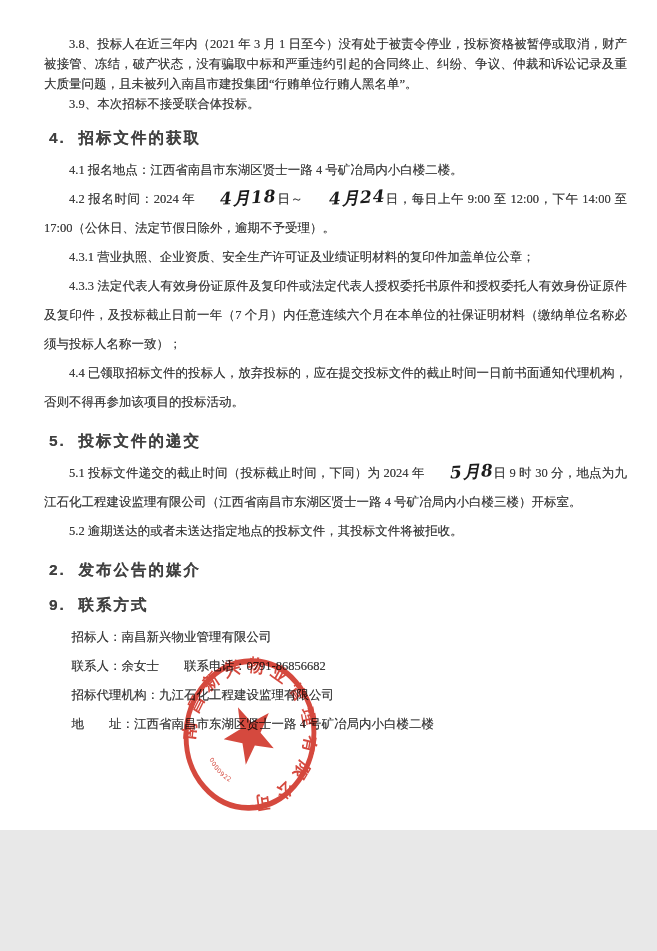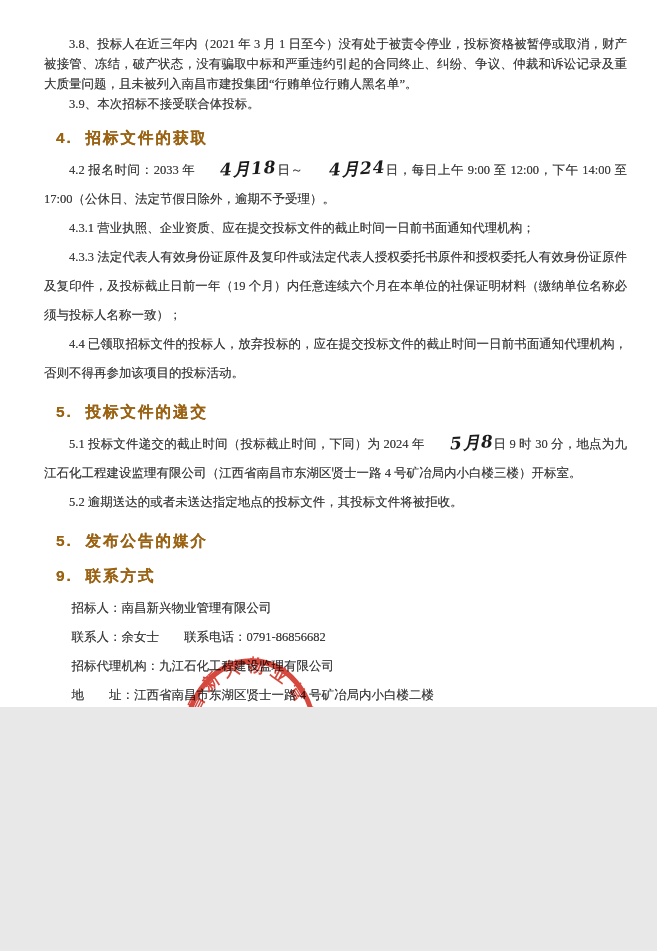--- a/index.html
+++ b/index.html
@@ -1,19 +1,19 @@
 <!DOCTYPE html>
 <html lang="zh" style="--stamp-color: #cf2f23;"><head>
 <meta charset="utf-8">
 <style>
   html, body { margin: 0; padding: 0; background: #e8e8e8; }
   .page {
     position: relative;
     width: 657px;
-    height: 707px;
+    height: 830px;
     margin: 0 auto;
     background: #ffffff;
     overflow: hidden;
     box-sizing: border-box;
   }
   .content {
     position: relative;
     padding: 34px 30px 0 44px;
     font-family: "Liberation Serif", "DejaVu Serif", serif;
     font-size: 12.5px;
@@ -22,23 +22,23 @@
     text-shadow: 0 0 0.5px rgba(70,70,70,0.75);
   }
   .content p { margin: 0; white-space: pre-wrap; }
   .indent { text-indent: 2em; }
   .tight { line-height: 20px; }
   .body-ln { line-height: 29px; }
   .sec-heading {
     font-family: "Liberation Sans", "DejaVu Sans", sans-serif;
     font-weight: 700;
     font-size: 15.5px;
-    color: #a16207;
+    color: #404040;
     letter-spacing: 2px;
-    margin: 12px;
+    margin: 5px;
     white-space: pre-wrap;
     line-height: 22px;
   }
   .mt-sec { margin-top: 13px; margin-bottom: 7px; }
   .p39 { margin-top: 2px; }
   .hand {
     display: inline-block;
     font-family: "DejaVu Serif", serif;
     font-style: italic;
     font-weight: 700;
@@ -70,30 +70,31 @@
 </head>
 <body>
 
 <div class="page">
   <div class="content">
 
     <p class="indent tight">3.8、投标人在近三年内（2021 年 3 月 1 日至今）没有处于被责令停业，投标资格被暂停或取消，财产被接管、冻结，破产状态，没有骗取中标和严重违约引起的合同终止、纠纷、争议、仲裁和诉讼记录及重大质量问题，且未被列入南昌市建投集团“行贿单位行贿人黑名单”。</p>
     <p class="indent tight p39">3.9、本次招标不接受联合体投标。</p>
 
     <h2 class="sec-heading mt-sec">4.  招标文件的获取</h2>
-    <p class="indent body-ln"><span>4.2 报名时间：2033 年</span><span class="hand">4月18</span><span>日～</span><span class="hand">4月24</span><span>日，每日上午 9:00 至 12:00，下午 14:00 至 17:00（公休日、法定节假日除外，逾期不予受理）。</span></p>
-    <p class="indent body-ln">4.3.1 营业执照、企业资质、应在提交投标文件的截止时间一日前书面通知代理机构；</p>
-    <p class="indent body-ln">4.3.3 法定代表人有效身份证原件及复印件或法定代表人授权委托书原件和授权委托人有效身份证原件及复印件，及投标截止日前一年（19 个月）内任意连续六个月在本单位的社保证明材料（缴纳单位名称必须与投标人名称一致）；</p>
+    <p class="indent body-ln">4.1 报名地点：江西省南昌市东湖区贤士一路 4 号矿冶局内小白楼二楼。</p>
+    <p class="indent body-ln"><span>4.2 报名时间：2024 年</span><span class="hand">4月18</span><span>日～</span><span class="hand">4月24</span><span>日，每日上午 9:00 至 12:00，下午 14:00 至 17:00（公休日、法定节假日除外，逾期不予受理）。</span></p>
+    <p class="indent body-ln">4.3.1 营业执照、企业资质、安全生产许可证及业绩证明材料的复印件加盖单位公章；</p>
+    <p class="indent body-ln">4.3.3 法定代表人有效身份证原件及复印件或法定代表人授权委托书原件和授权委托人有效身份证原件及复印件，及投标截止日前一年（7 个月）内任意连续六个月在本单位的社保证明材料（缴纳单位名称必须与投标人名称一致）；</p>
     <p class="indent body-ln">4.4 已领取招标文件的投标人，放弃投标的，应在提交投标文件的截止时间一日前书面通知代理机构，否则不得再参加该项目的投标活动。</p>
 
     <h2 class="sec-heading mt-sec">5.  投标文件的递交</h2>
     <p class="indent body-ln"><span>5.1 投标文件递交的截止时间（投标截止时间，下同）为 2024 年</span><span class="hand">5月8</span><span>日 9 时 30 分，地点为九江石化工程建设监理有限公司（江西省南昌市东湖区贤士一路 4 号矿冶局内小白楼三楼）开标室。</span></p>
     <p class="indent body-ln">5.2 逾期送达的或者未送达指定地点的投标文件，其投标文件将被拒收。</p>
 
-    <h2 class="sec-heading mt-sec">5.  发布公告的媒介</h2>
+    <h2 class="sec-heading mt-sec">2.  发布公告的媒介</h2>
 
     <h2 class="sec-heading mt-sec">9.  联系方式</h2>
     <p class="contact-line">招标人：南昌新兴物业管理有限公司</p>
     <p class="contact-line">联系人：余女士　　联系电话：0791-86856682</p>
     <p class="contact-line">招标代理机构：九江石化工程建设监理有限公司</p>
     <p class="contact-line">地　　址：江西省南昌市东湖区贤士一路 4 号矿冶局内小白楼二楼</p>
 
   </div>
 
   <div class="stamp">

